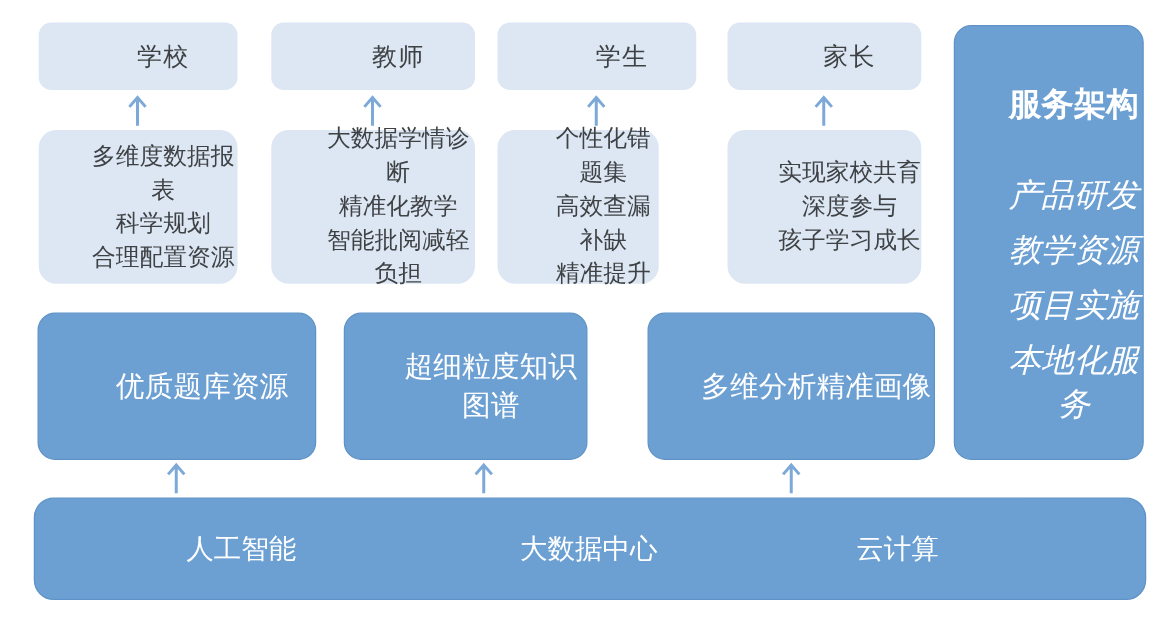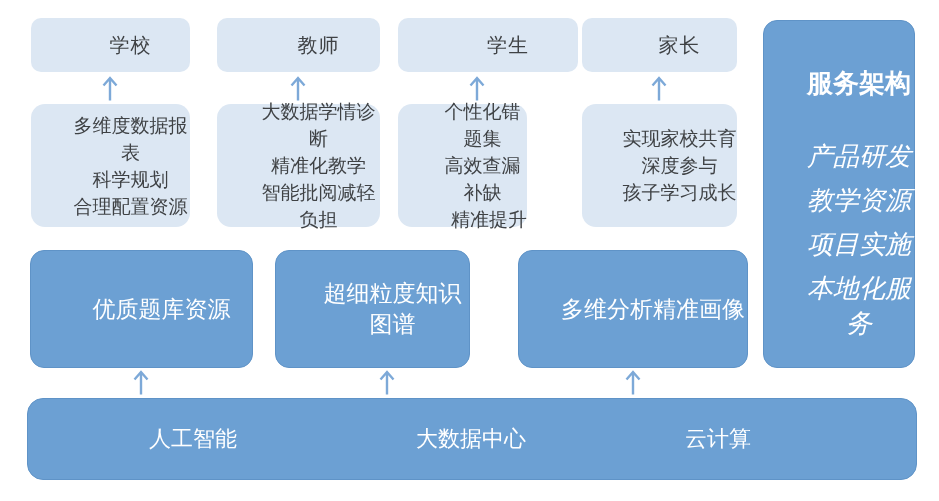--- a/index.html
+++ b/index.html
@@ -103,21 +103,21 @@
 <body>
 
 <div class="canvas">
 
   <div class="box light-box top-box" style="left:31px;width:159px;">
     <span>学校</span>
   </div>
   <div class="box light-box top-box" style="left:217px;width:163px;align-items:center;">
     <span>教师</span>
   </div>
-  <div class="box light-box top-box" style="left:398px;width:180px;justify-content:center;">
+  <div class="box light-box top-box" style="left:398px;width:159px;justify-content:center;">
     <span>学生</span>
   </div>
   <div class="box light-box top-box" style="left:582px;width:155px;">
     <span>家长</span>
   </div>
 
   <div class="arrow" style="left:101px;top:75px;">
     <svg viewBox="0 0 18 27">
         <path d="M9 25.5 L9 5 M2.5 10.5 L9 3 L15.5 10.5" fill="none" stroke="#7da9d8" stroke-width="2.4"></path>
       </svg>
@@ -141,21 +141,21 @@
   <div class="box light-box detail-box" style="left:31px;width:159px;">
     <span>多维度数据报表</span>
     <span>科学规划</span>
     <span>合理配置资源</span>
   </div>
   <div class="box light-box detail-box" style="left:217px;width:163px;">
     <span>大数据学情诊断</span>
     <span>精准化教学</span>
     <span>智能批阅减轻负担</span>
   </div>
-  <div class="box light-box detail-box" style="left:398px;width:129px;align-items:flex-end;">
+  <div class="box light-box detail-box" style="left:398px;width:129px;">
     <span>个性化错题集</span>
     <span>高效查漏补缺</span>
     <span>精准提升</span>
   </div>
   <div class="box light-box detail-box" style="left:582px;width:155px;">
     <span>实现家校共育</span>
     <span>深度参与</span>
     <span>孩子学习成长</span>
   </div>
 

